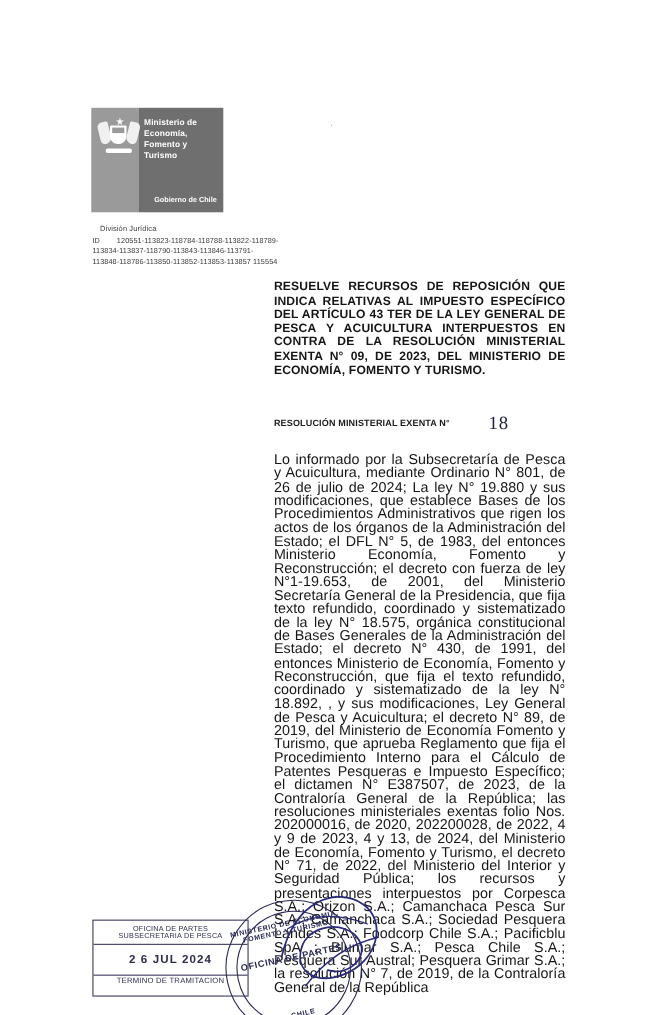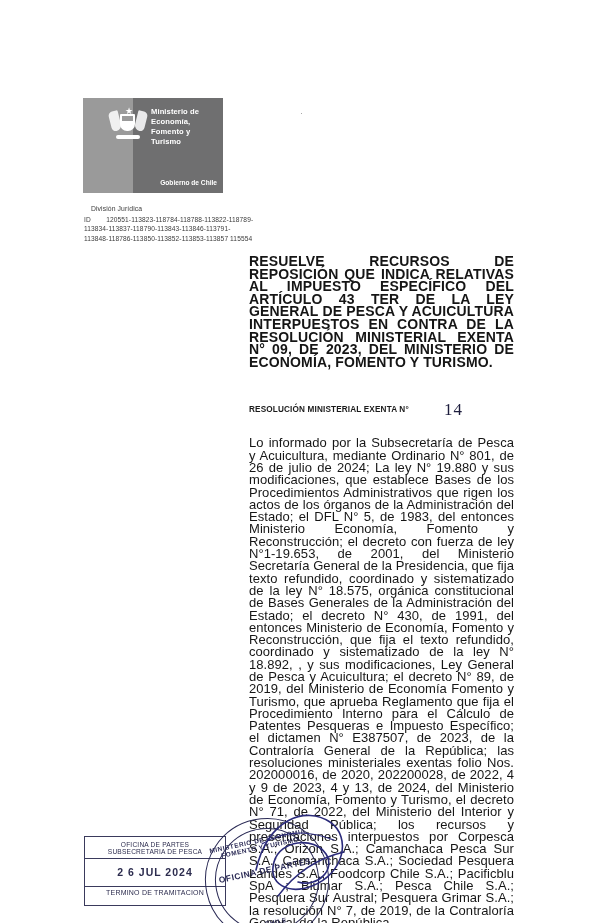--- a/index.html
+++ b/index.html
@@ -25,21 +25,20 @@
   
   .letterhead {
     position: absolute;
     left: 83px;
     top: 98px;
     width: 120px;
     height: 95px;
     background: linear-gradient(90deg, #9a9a9a 0%, #9a9a9a 36%, #6f6f70 36%, #6f6f70 100%);
     display: flex;
     align-items: flex-start;
-    padding-left: 20px;
   }
   .crest {
     width: 40px;
     height: 46px;
     margin: 7px 2px 0 6px;
     position: relative;
   }
   .crest .shield {
     position: absolute;
     left: 11px;
@@ -126,21 +125,21 @@
 
   
   .body-col {
     position: absolute;
     left: 249px;
     top: 255px;
     width: 265px;
   }
 
   .subject {
-    font-size: 14px;
+    font-size: 11px;
     line-height: 12.6px;
     font-weight: bold;
     letter-spacing: .15px;
     text-align: justify;
     color: #151515;
   }
 
   .res-line {
     margin-top: 37px;
     font-size: 8.2px;
@@ -306,21 +305,21 @@
     <div class="dj-title">División Jurídica</div>
     <div class="dj-ids">ID        120551-113823-118784-118788-113822-118789-113834-113837-118790-113843-113846-113791-113848-118786-113850-113852-113853-113857 115554</div>
   </div>
 
   <div class="body-col">
 
     <div class="subject">RESUELVE RECURSOS DE REPOSICIÓN QUE INDICA RELATIVAS AL IMPUESTO ESPECÍFICO DEL ARTÍCULO 43 TER DE LA LEY GENERAL DE PESCA Y ACUICULTURA INTERPUESTOS EN CONTRA DE LA RESOLUCIÓN MINISTERIAL EXENTA N° 09, DE 2023, DEL MINISTERIO DE ECONOMÍA, FOMENTO Y TURISMO.</div>
 
     <div class="res-line">
       <span>RESOLUCIÓN MINISTERIAL EXENTA N°</span>
-      <span class="res-number">14</span>
+      <span class="res-number">18</span>
     </div>
 
 
 
     <div class="paragraph">Lo informado por la Subsecretaría de Pesca y Acuicultura, mediante Ordinario N° 801, de 26 de julio de 2024; La ley N° 19.880 y sus modificaciones, que establece Bases de los Procedimientos Administrativos que rigen los actos de los órganos de la Administración del Estado; el DFL N° 5, de 1983, del entonces Ministerio Economía, Fomento y Reconstrucción; el decreto con fuerza de ley N°1-19.653, de 2001, del Ministerio Secretaría General de la Presidencia, que fija texto refundido, coordinado y sistematizado de la ley N° 18.575, orgánica constitucional de Bases Generales de la Administración del Estado; el decreto N° 430, de 1991, del entonces Ministerio de Economía, Fomento y Reconstrucción, que fija el texto refundido, coordinado y sistematizado de la ley N° 18.892, , y sus modificaciones, Ley General de Pesca y Acuicultura; el decreto N° 89, de 2019, del Ministerio de Economía Fomento y Turismo, que aprueba Reglamento que fija el Procedimiento Interno para el Cálculo de Patentes Pesqueras e Impuesto Específico; el dictamen N° E387507, de 2023, de la Contraloría General de la República; las resoluciones ministeriales exentas folio Nos. 202000016, de 2020, 202200028, de 2022, 4 y 9 de 2023, 4 y 13, de 2024, del Ministerio de Economía, Fomento y Turismo, el decreto N° 71, de 2022, del Ministerio del Interior y Seguridad Pública; los recursos y presentaciones interpuestos por Corpesca S.A.; Orizon S.A.; Camanchaca Pesca Sur S.A.; Camanchaca S.A.; Sociedad Pesquera Landes S.A.; Foodcorp Chile S.A.; Pacificblu SpA ; Blumar S.A.; Pesca Chile S.A.; Pesquera Sur Austral; Pesquera Grimar S.A.; la resolución N° 7, de 2019, de la Contraloría General de la República</div>
   </div>
 
   <div class="recv-stamp">
     <div class="l1">OFICINA DE PARTES</div>
     <div class="l2">SUBSECRETARIA DE PESCA</div>

